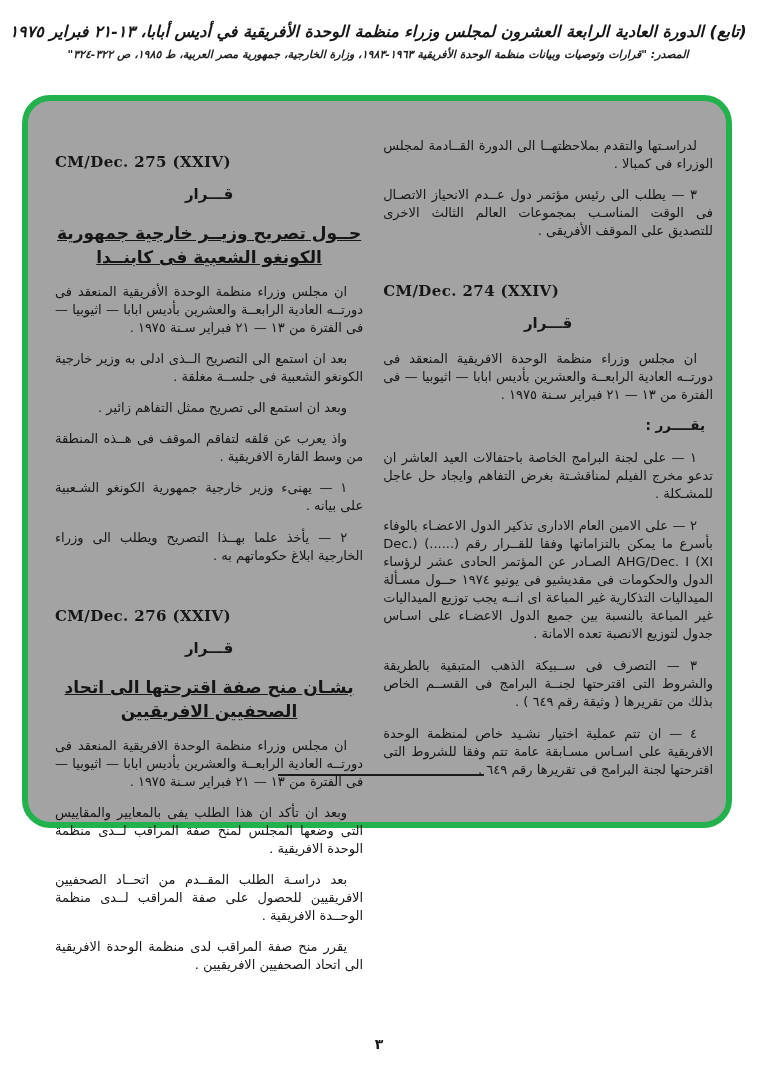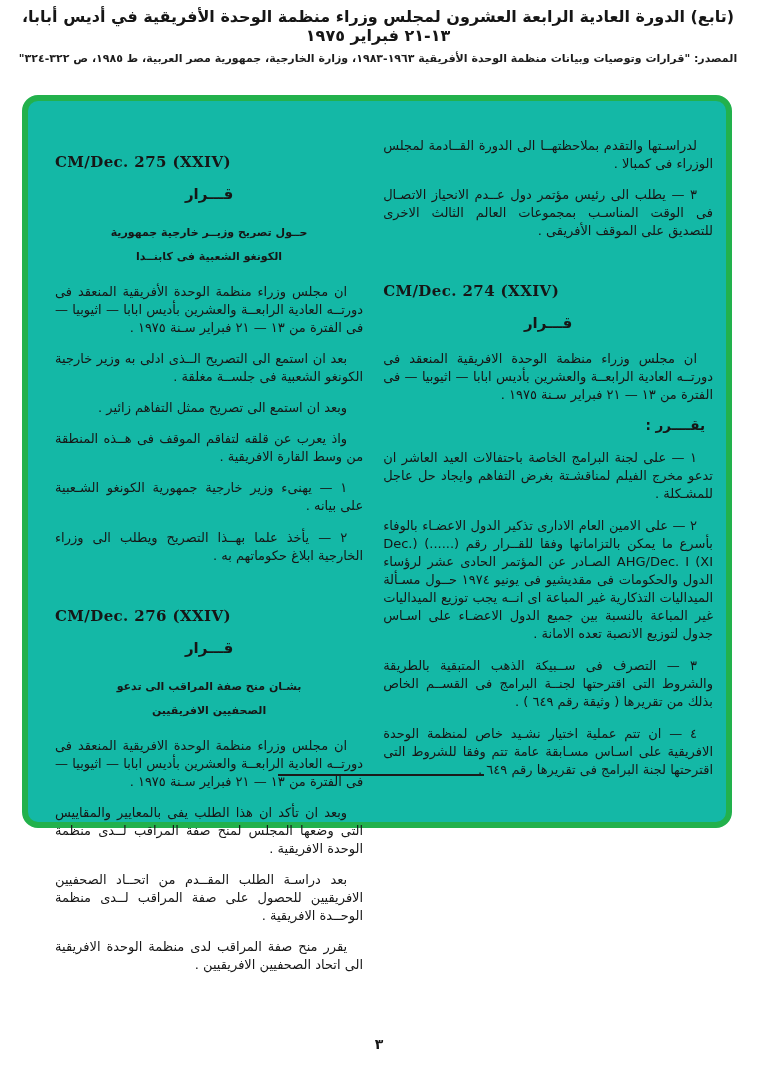--- a/index.html
+++ b/index.html
@@ -3,43 +3,43 @@
 <meta charset="utf-8">
 <style>
   :root { --frame-green:#22b14c; --ink:#161616; }
   * { margin:0; padding:0; box-sizing:border-box; }
   html,body { background:#ffffff; }
   body {
     width:758px; height:1078px; position:relative; overflow:hidden;
     font-family:"DejaVu Sans", sans-serif; color:var(--ink);
   }
   
-  .doc-header { position:absolute; top:7px; left:0; width:756px; text-align:center; direction:rtl; }
+  .doc-header { position:absolute; top:22px; left:0; width:756px; text-align:center; direction:rtl;font-style:italic; }
   .doc-header .line1 { font-size:16px; font-weight:bold; letter-spacing:0; }
   .doc-header .line2 { font-size:11px; font-weight:bold; margin-top:7px; color:#1d1d1d; }
   
   .frame {
     position:absolute; left:22px; top:95px; width:710px; height:733px;
-    border:6px solid var(--frame-green); border-radius:16px; background:#14b8a6;
+    border:6px solid var(--frame-green); border-radius:28px; background:#a3a3a3;
   }
   
   .columns {
     position:absolute; inset:0; direction:rtl;
     display:flex; gap:20px; padding:36px 13px 0 27px;
   }
   .col { direction:rtl; }
   .col-right { width:334px; }
   .col-left  { width:312px; padding-top:10px; }
   
   .ref {
     direction:ltr; text-align:left; font-family:"DejaVu Serif", serif;
     font-weight:bold; font-size:15px; letter-spacing:.4px; margin:6px 0 14px 0;
   }
   .dec-title { text-align:center; font-weight:bold; font-size:15px; margin:14px 0 18px 0; letter-spacing:1px; }
-  .dec-subtitle { text-align:center; font-weight:bold; font-size:11px; line-height:24px; margin-bottom:14px; }
+  .dec-subtitle { text-align:center; font-weight:bold; font-size:17px; line-height:24px; margin-bottom:14px;text-decoration:underline; }
   .para, .item {
     font-size:13px; line-height:18px; text-align:justify; text-align-last:right;
     text-indent:16px; margin-bottom:13px;
   }
   .item { margin-bottom:14px; }
   .resolves { font-weight:bold; font-size:13.5px; margin:6px 8px 16px 0; text-align:right; }
   .spacer-lg { height:22px; }
   
   .section-divider {
     position:absolute; left:250px; bottom:46px; width:206px;
@@ -85,21 +85,21 @@
       <p class="para">ان مجلس وزراء منظمة الوحدة الأفريقية المنعقد فى دورتــه العادية الرابعــة والعشرين بأديس ابابا — اثيوبيا — فى الفترة من ١٣ — ٢١ فبراير سـنة ١٩٧٥ .</p>
       <p class="para">بعد ان استمع الى التصريح الــذى ادلى به وزير خارجية الكونغو الشعبية فى جلســة مغلقة .</p>
       <p class="para">وبعد ان استمع الى تصريح ممثل التفاهم زائير .</p>
       <p class="para">واذ يعرب عن قلقه لتفاقم الموقف فى هــذه المنطقة من وسط القارة الافريقية .</p>
       <p class="item">١ — يهنىء وزير خارجية جمهورية الكونغو الشـعبية على بيانه .</p>
       <p class="item">٢ — يأخذ علما بهــذا التصريح ويطلب الى وزراء الخارجية ابلاغ حكوماتهم به .</p>
       <div class="spacer-lg"></div>
       <div class="ref">CM/Dec. 276 (XXIV)</div>
       <div class="dec-title">قـــرار</div>
       <div class="dec-subtitle">
-        <span style="display:block">بشـان منح صفة المراقب الى تدعو</span>
+        <span style="display:block">بشـان منح صفة اقترحتها الى اتحاد</span>
         <span style="display:block">الصحفيين الافريقيين</span>
       </div>
       <p class="para">ان مجلس وزراء منظمة الوحدة الافريقية المنعقد فى دورتــه العادية الرابعــة والعشرين بأديس ابابا — اثيوبيا — فى الفترة من ١٣ — ٢١ فبراير سـنة ١٩٧٥ .</p>
       <p class="para">وبعد ان تأكد ان هذا الطلب يفى بالمعايير والمقاييس التى وضعها المجلس لمنح صفة المراقب لــدى منظمة الوحدة الافريقية .</p>
       <p class="para">بعد دراسـة الطلب المقــدم من اتحــاد الصحفيين الافريقيين للحصول على صفة المراقب لــدى منظمة الوحــدة الافريقية .</p>
       <p class="para">يقرر منح صفة المراقب لدى منظمة الوحدة الافريقية الى اتحاد الصحفيين الافريقيين .</p>
     </div>
 
   </div>
 

